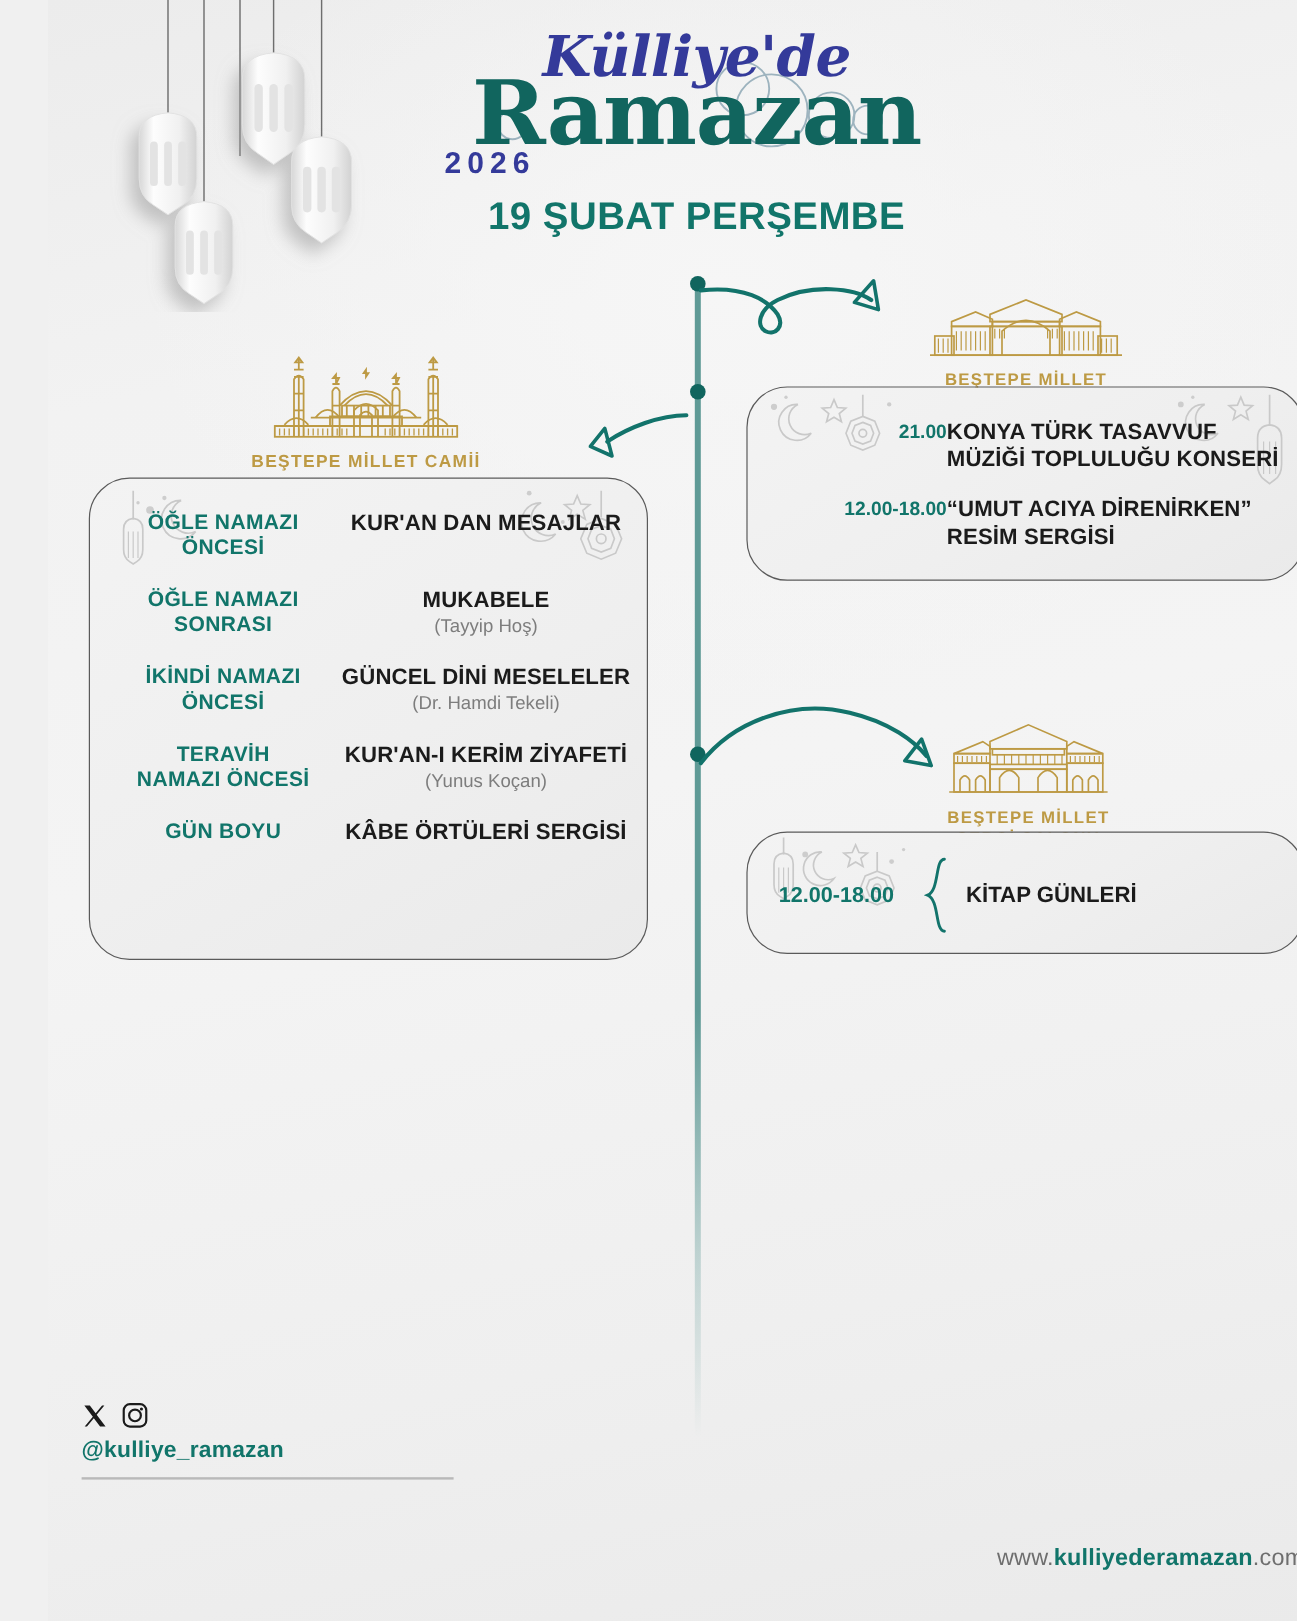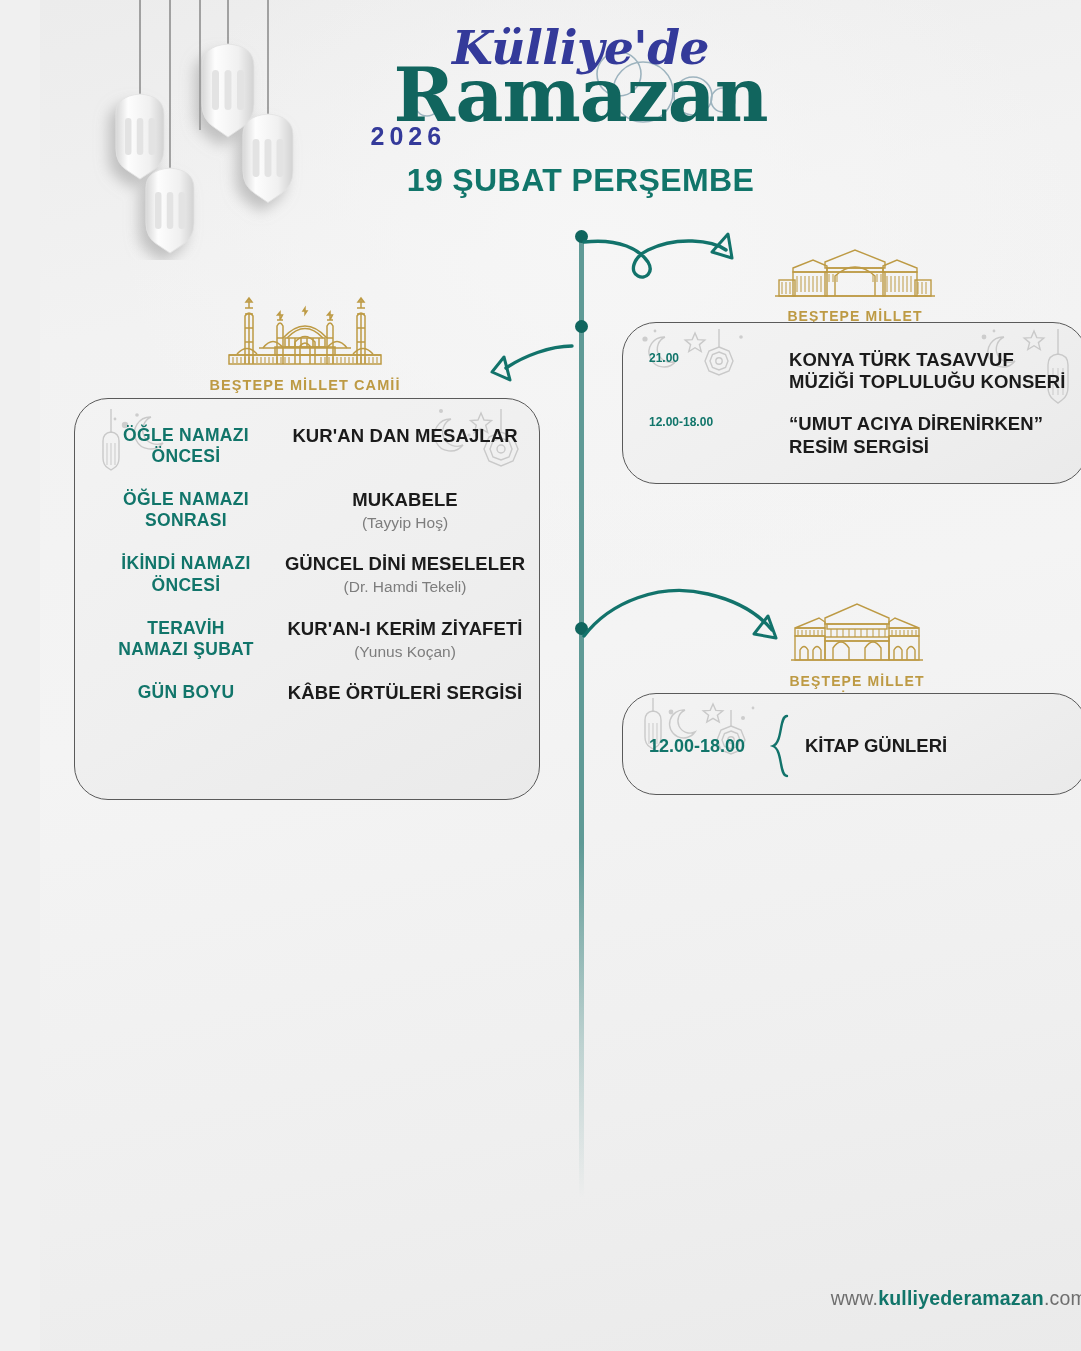--- a/index.html
+++ b/index.html
@@ -108,21 +108,21 @@
   #card-mosque .rows { padding: 26px 0 0 26px; }
   #card-mosque .row { margin-bottom: 21px; }
   #card-mosque .row-time { width: 170px; font-size: 17.5px; letter-spacing: 0.3px; }
   #card-mosque .row-title { font-size: 18.5px; letter-spacing: 0.1px; }
   #card-mosque .row-sub { font-size: 15.5px; margin-top: 2px; }
 
   
   #card-congress { left: 582px; top: 322px; width: 465px; height: 162px; }
   #card-congress .rows { padding: 26px 0 0 26px; }
   #card-congress .row { margin-bottom: 20px; }
-  #card-congress .row-time { width: 140px; font-size: 12px; padding-top: 2px; }
+  #card-congress .row-time { width: 140px; font-size: 16px; padding-top: 2px; text-align: right; }
   #card-congress .row-title { font-size: 18.5px; letter-spacing: 0.1px; }
 
   
   #card-gallery { left: 582px; top: 693px; width: 465px; height: 102px; }
   #card-gallery .rows { padding: 20px 0 0 26px; display: flex; align-items: center; }
   #card-gallery .g-time { color: #11756a; font-weight: 700; font-size: 18px; width: 120px; }
   #card-gallery .g-items { margin-left: 14px; }
   #card-gallery .g-item { color: #1b1b1b; font-weight: 700; font-size: 18.5px; margin-bottom: 18px; }
   #card-gallery .g-item:last-child { margin-bottom: 0; }
 
@@ -343,21 +343,21 @@
           <div>ÖNCESİ</div>
         </div>
         <div class="row-body">
           <div class="row-title">GÜNCEL DİNİ MESELELER</div>
           <div class="row-sub">(Dr. Hamdi Tekeli)</div>
         </div>
       </div>
       <div class="row">
         <div class="row-time">
           <div>TERAVİH</div>
-          <div>NAMAZI ŞUBAT</div>
+          <div>NAMAZI ÖNCESİ</div>
         </div>
         <div class="row-body">
           <div class="row-title">KUR'AN-I KERİM ZİYAFETİ</div>
           <div class="row-sub">(Yunus Koçan)</div>
         </div>
       </div>
       <div class="row">
         <div class="row-time">
           <div>GÜN BOYU</div>
         </div>
@@ -500,18 +500,32 @@
       <div class="g-time">12.00-18.00</div>
       <svg width="22" height="64" viewBox="0 0 22 64">
         <path d="M18,2 C10,2 14,28 4,32 C14,36 10,62 18,62" fill="none" stroke="#12736b" stroke-width="2.4" stroke-linecap="round"></path>
       </svg>
       <div class="g-items">
         <div class="g-item">KİTAP GÜNLERİ</div>
       </div>
     </div>
   </div>
 
+  <div class="footer-social">
+    <div class="social-icons">
+      <svg width="22" height="22" viewBox="0 0 24 24">
+        <path d="M2.5,2.5 L10.2,12.6 L2.8,21.5 L4.9,21.5 L11.1,14 L16.8,21.5 L21.8,21.5 L13.7,10.9 L20.7,2.5 L18.6,2.5 L12.8,9.5 L7.5,2.5 Z" fill="#1b1b1b"></path>
+      </svg>
+      <svg width="23" height="23" viewBox="0 0 24 24">
+        <rect x="2.2" y="2.2" width="19.6" height="19.6" rx="5.4" fill="none" stroke="#1b1b1b" stroke-width="1.9"></rect>
+        <circle cx="12" cy="12" r="5.1" fill="none" stroke="#1b1b1b" stroke-width="1.9"></circle>
+        <circle cx="17.6" cy="6.4" r="1.35" fill="#1b1b1b"></circle>
+      </svg>
+    </div>
+    <div class="handle">@kulliye_ramazan</div>
+    <div class="footer-rule"></div>
+  </div>
 
   <div class="footer-url">
     <span>www.</span><b>kulliyederamazan</b><span>.com</span>
   </div>
 
 </div>
 
 </body></html>

